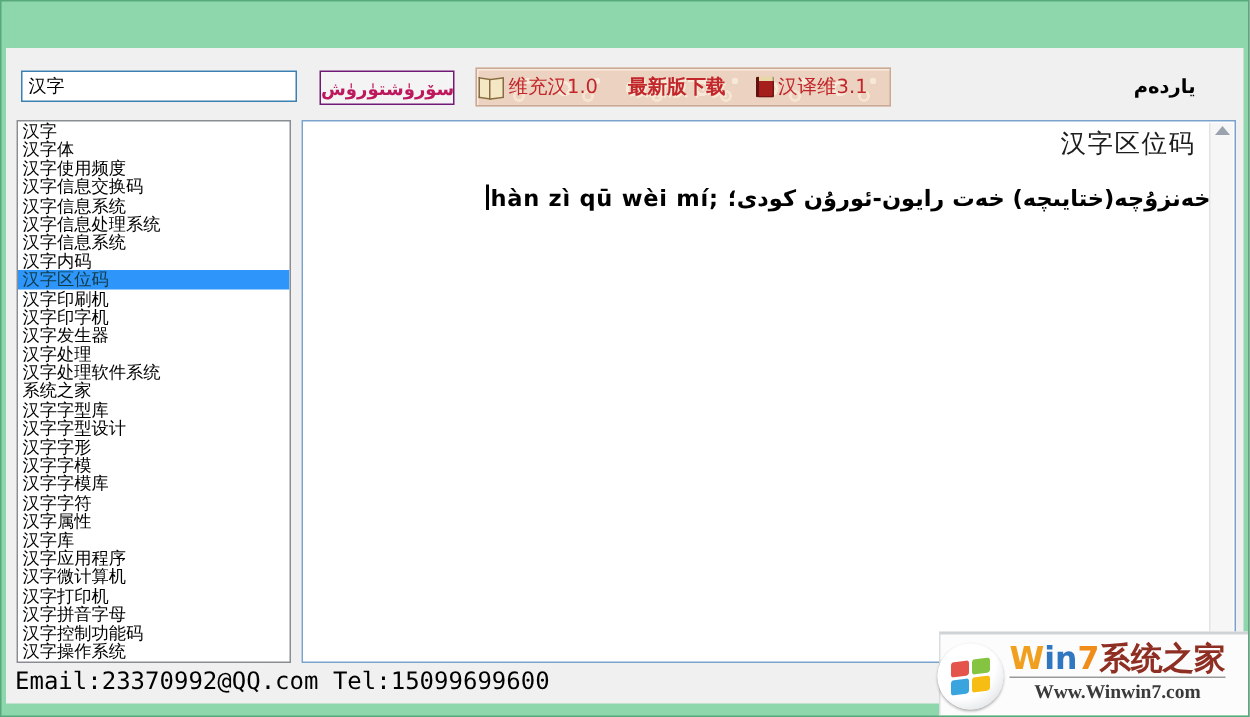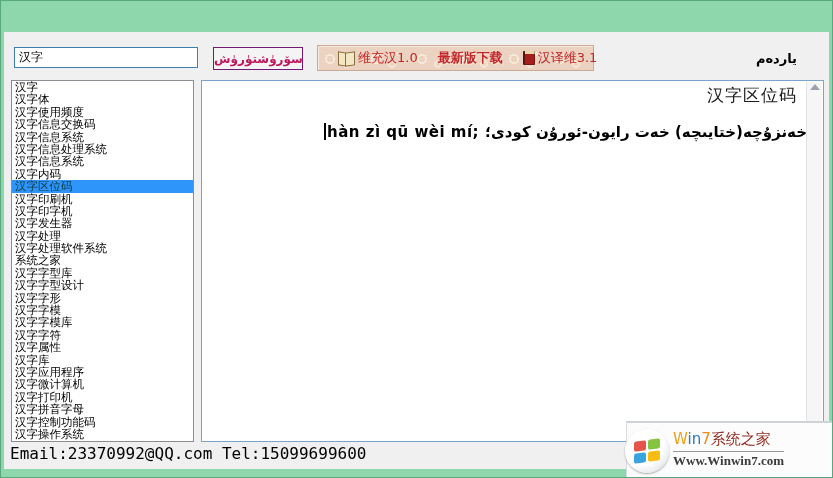--- a/index.html
+++ b/index.html
@@ -34,21 +34,21 @@
                 background:#f4f4f4; border:1px solid #701a75; font-size:12px; font-weight:bold;
                 color:#be185d; font-family:"DejaVu Sans",sans-serif;text-align:center; }
   .ornate-bar { position:absolute; left:313px; top:13px; width:277px; height:26px;
                 background-color:#ecd2c0;
                 background-image:
                   radial-gradient(circle at 12px 13px, rgba(250,238,222,0) 0 3px, #f7e9d8 3px 5px, rgba(250,238,222,0) 5px),
                   radial-gradient(circle at 34px 8px, #f7e9d8 0 2px, rgba(250,238,222,0) 2px),
                   radial-gradient(circle at 28px 18px, rgba(250,238,222,0) 0 2px, #f5e4d0 2px 4px, rgba(250,238,222,0) 4px);
                 background-size:46px 26px;
                 border:1px solid #c9a994; box-shadow:inset 1px 1px 0 #f8ece0;
-                display:flex; align-items:center; gap:20px; padding:0 20px; }
+                display:flex; align-items:center; gap:20px; padding:0 1px; }
   .tb-item { display:flex; align-items:center; gap:3px; font-size:13px; color:#c2262a;
              white-space:nowrap; cursor:default; }
   .tb-item.strong { font-weight:bold; text-shadow:1px 1px 0 #f7e9d8; }
   .icon-open-book { width:17px; height:13px; position:relative; }
   .icon-open-book::before, .icon-open-book::after { content:""; position:absolute; top:0; width:8px; height:12px;
              background:#f3e7c4; border:1px solid #8a6c42; }
   .icon-open-book::before { left:0; transform:skewY(8deg); border-right:none; }
   .icon-open-book::after  { right:0; transform:skewY(-8deg); border-left:1px solid #8a6c42; }
   .icon-red-book { width:12px; height:14px; background:linear-gradient(180deg,#e8d8a8 0 3px,#a5201d 3px);
                    border-left:2px solid #5f1210; border-radius:1px;
@@ -87,21 +87,21 @@
                border-top:2px solid #cfd3d6; border-left:1px solid #dadde0; }
   .wm-flag { position:absolute; left:-2px; top:6px; width:44px; height:44px; border-radius:50%;
              background:radial-gradient(circle at 35% 30%, #ffffff 0 55%, #cfd5da 100%);
              box-shadow:0 1px 2px rgba(0,0,0,.35); }
   .wm-panes { position:absolute; left:9px; top:11px; width:26px; height:22px; display:grid;
               grid-template-columns:1fr 1fr; grid-template-rows:1fr 1fr; gap:2px; transform:skewY(-8deg); }
   .wm-panes div { border-radius:2px; }
   .pane-red{background:#e4544a;} .pane-green{background:#84c440;}
   .pane-blue{background:#3aa4de;} .pane-yellow{background:#f8bd13;}
   .wm-text { position:absolute; left:46px; top:4px; white-space:nowrap; }
-  .wm-brand { font-size:15px; font-weight:normal; font-family:"DejaVu Sans",sans-serif; line-height:24px; }
+  .wm-brand { font-size:21px; font-weight:bold; font-family:"DejaVu Sans",sans-serif; line-height:24px; }
   .wm-w{color:#f0a01e;} .wm-i{color:#2f77c0;} .wm-n{color:#2f77c0;} .wm-7{color:#ef8c1a;}
   .wm-suffix{color:#8f2e22;}
   .wm-url { font-size:13px; font-weight:bold; color:#3a3a3a; font-family:"Liberation Serif", serif;
             border-top:1px solid #999; padding-top:1px; text-align:center; }
 </style>
 </head>
 <body>
 
 <div class="stage">
 

